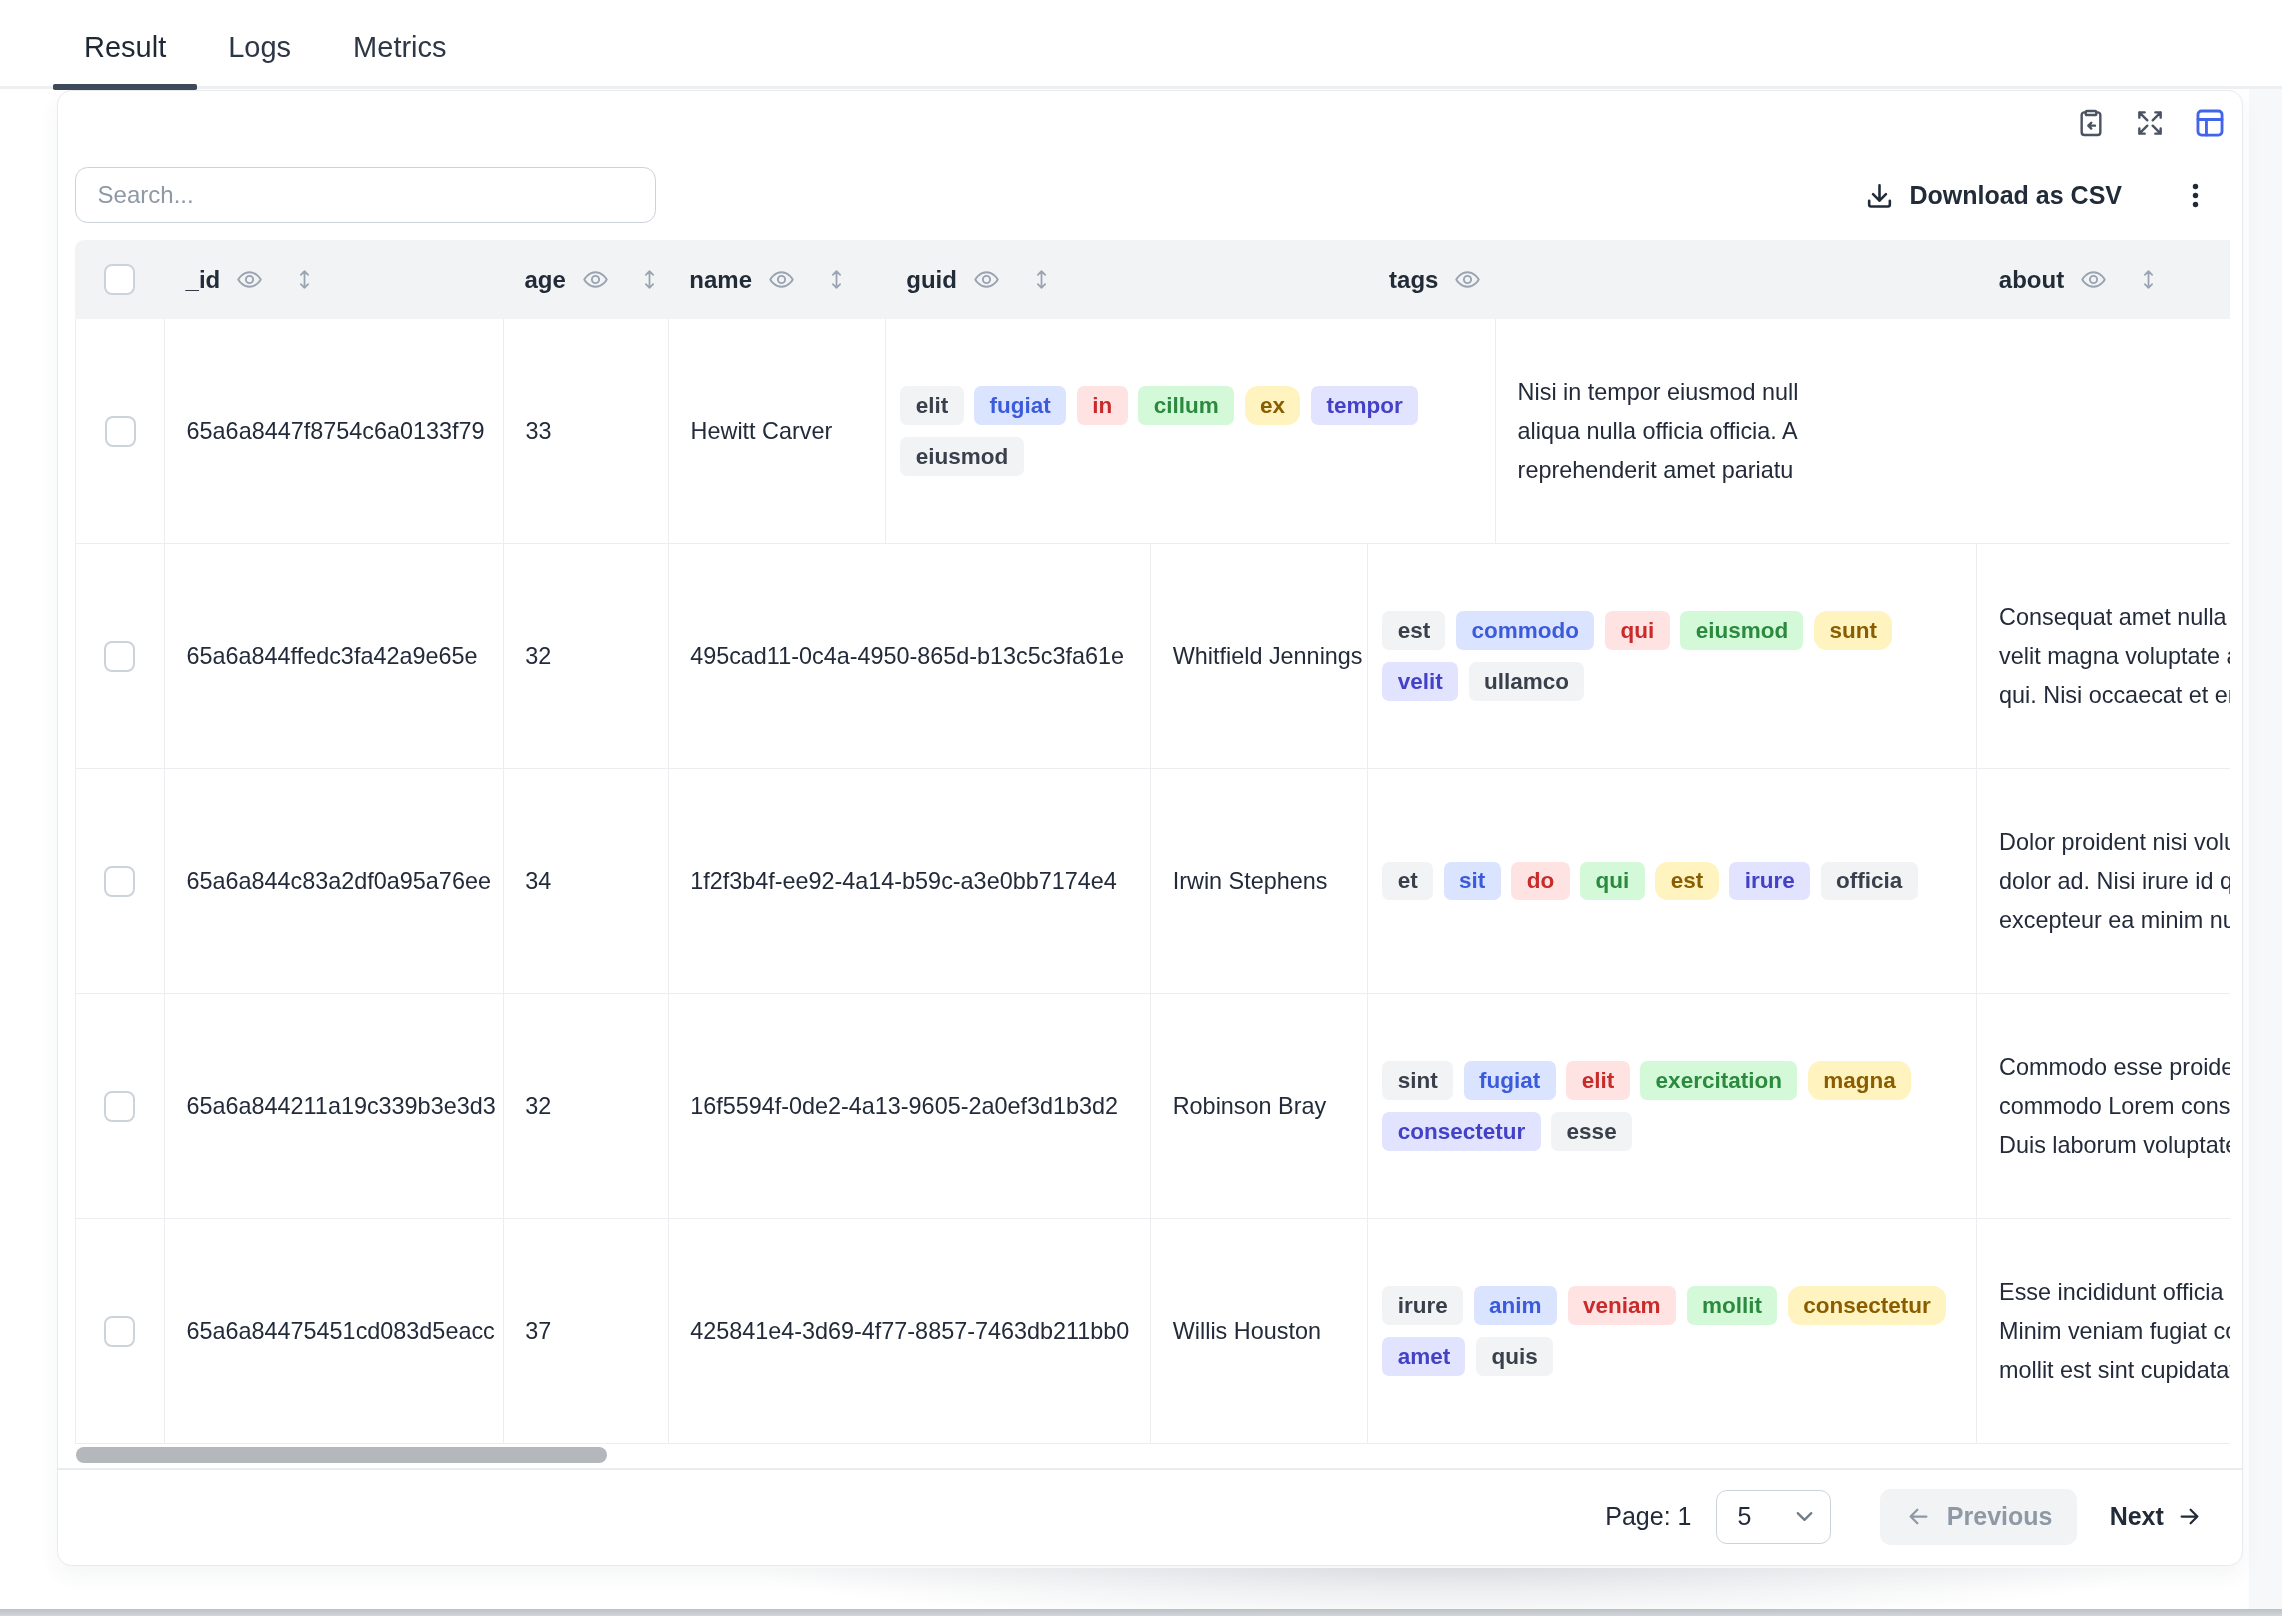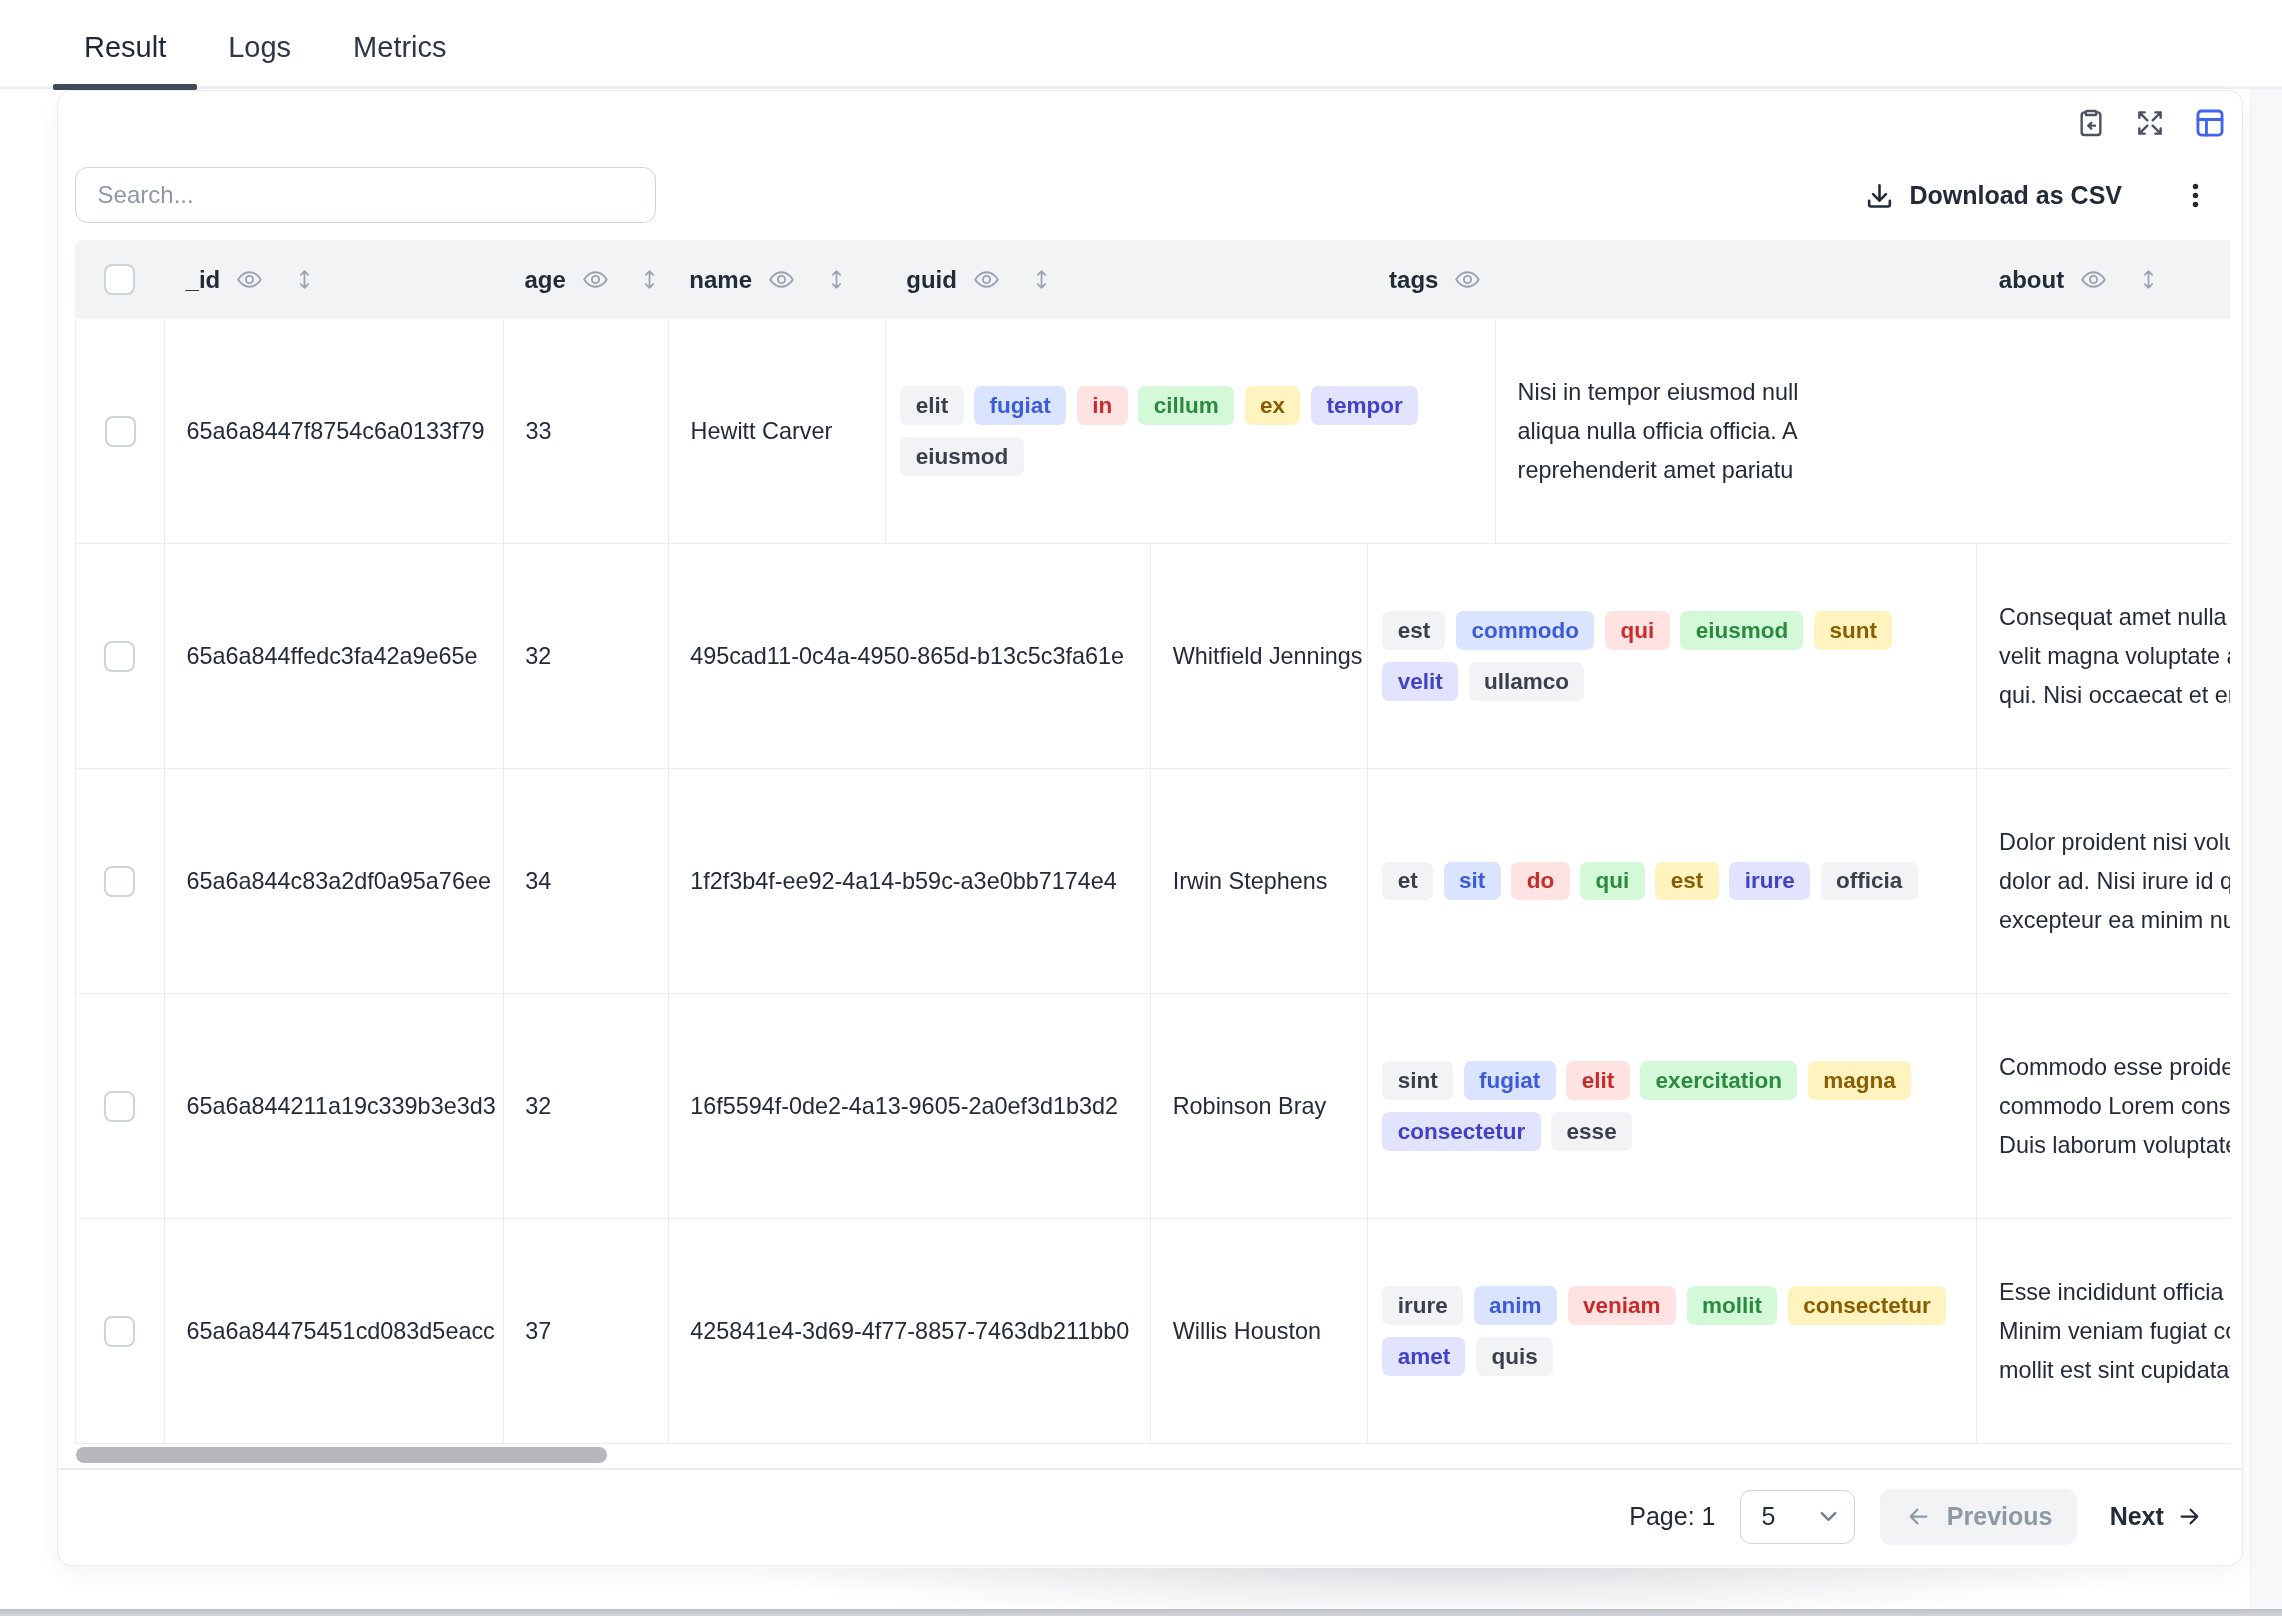--- a/index.html
+++ b/index.html
@@ -65,41 +65,41 @@
   .th.col-check, .th.col-id, .th.col-age, .th.col-guid, .th.col-name, .th.col-tags, .th.col-about { height: 100%; }
 
   .checkbox { width: 31px; height: 31px; border: 2.7px solid #cdd3da; border-radius: 8px; background: #fff; cursor: pointer; flex: none; }
 
   .td.col-tags { flex-wrap: wrap; align-content: center; gap: 12.6px 10.8px; padding: 18px 14.4px; }
   .tag { font-size: 22.5px; font-weight: 700; padding: 6.3px 15.3px; border-radius: 7.2px; line-height: 1.15; white-space: nowrap; }
   .tag[data-color="gray"]   { background: #f1f3f5; color: #39404c; }
   .tag[data-color="blue"]   { background: #dbe4ff; color: #3b5bdb; }
   .tag[data-color="red"]    { background: #ffe3e3; color: #c92a2a; }
   .tag[data-color="green"]  { background: #d3f9d8; color: #2b8a3e; }
-  .tag[data-color="yellow"] { background: #fff3bf; color: #8a5d00; }
+  .tag[data-color="yellow"] { background: #fff3bf; color: #8a5d00; border-radius: 13px; }
   .tag[data-color="indigo"] { background: #e1e3ff; color: #4341c6; }
 
   .td.col-about { flex-direction: column; justify-content: center; align-items: flex-start; }
   .about-line { white-space: nowrap; font-size: 23.4px; line-height: 39px; color: #232b3a; }
 
   .hscroll-thumb { position: absolute; left: 18px; top: 1356px; width: 531px; height: 16px; border-radius: 8px; background: #b4b8bd; cursor: pointer; }
 
   .foot-divider { position: absolute; left: 0; top: 1377px; width: 100%; height: 1.8px; background: #e9ecef; }
 
   
   .pagination { position: absolute; top: 1379px; bottom: 1.8px; right: 32px; display: flex; align-items: center; gap: 25px; }
   .page-label { font-size: 25px; color: #232b3a; }
   .page-size-select {
     width: 115px; height: 54px; border: 1.8px solid #ccd2d9; border-radius: 10.8px;
     display: flex; align-items: center; justify-content: space-between; padding: 0 12.6px 0 20px;
     font-size: 25px; color: #232b3a; cursor: pointer; background: #fff;
   }
   .prev-btn {
     height: 56px; padding: 0 25px; background: #f1f3f5; border-radius: 10.8px;
-    display: flex; align-items: center; gap: 14.4px; font-size: 25px; font-weight: 600; color: #8e99a6; cursor: pointer;
+    display: flex; align-items: center; gap: 14.4px; font-size: 25px; font-weight: 600; color: #8e99a6; cursor: pointer; margin-left: 24px;
   }
   .next-btn { display: flex; align-items: center; gap: 12px; font-size: 25px; font-weight: 600; color: #222b38; padding: 0 7.2px; cursor: pointer; }
 
   
   .bottom-shadow {
     position: absolute; left: 468px; top: 1568px; width: 1782px; height: 49px;
     background: radial-gradient(55% 160% at 55% 0%, rgba(110,120,134,.20), rgba(255,255,255,0) 72%);
     pointer-events: none;
   }
   .bottom-bar { position: absolute; left: 0; bottom: 0; width: 2283px; height: 8px; background: linear-gradient(180deg,#bcc1c6,#d5d9dc); }

